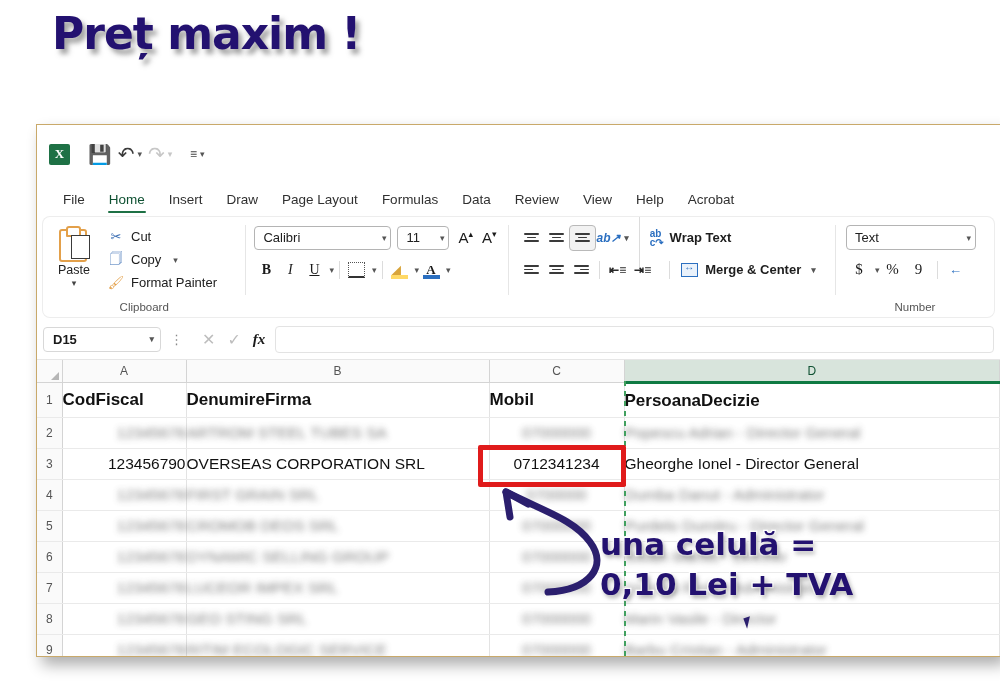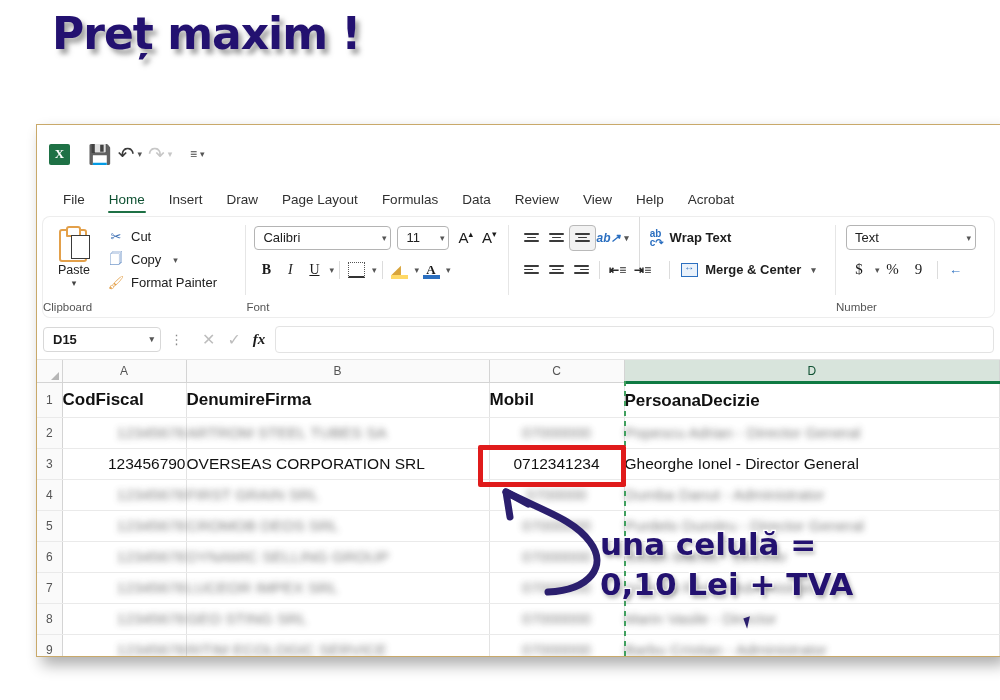--- a/index.html
+++ b/index.html
@@ -132,20 +132,21 @@
     background: #ffffff;
     border-radius: 7px;
     box-shadow: 0 0 0 1px #ededed;
     display: flex;
     align-items: stretch;
     overflow: hidden;
   }
   .group { position: relative; display: flex; flex-direction: column; }
   .group-body { flex: 1; display: flex; align-items: flex-start; padding-top: 7px; }
   .group-label {
+    text-align: center;
     font-size: 11.5px;
     color: #555;
     padding-bottom: 4px;
     position: relative;
   }
   .group-sep {
     width: 1px; background: #e6e6e6;
     margin: 8px 0 22px 0;
   }
 
@@ -466,21 +467,20 @@
                 <span class="fill-ic"><span class="bucket">◢</span><span class="bar"></span></span>
               </div>
               <span class="caret">▾</span>
               <div class="fbtn">
                 <span class="color-ic"><span class="ltr">A</span><span class="bar"></span></span>
               </div>
               <span class="caret">▾</span>
             </div>
           </div>
         </div>
-        <div class="group-label">Font</div>
       </div>
       <div class="group-sep"></div>
 
       <div class="group g-align">
         <div class="group-body">
           <div class="align-rows">
             <div class="frow">
               <div class="abtn">
                   <span class="lines ctr">
                     <i></i>

